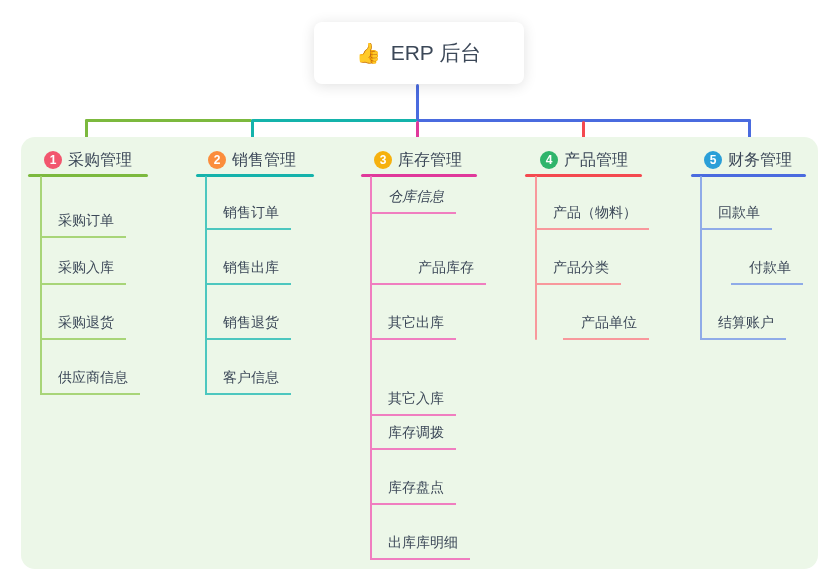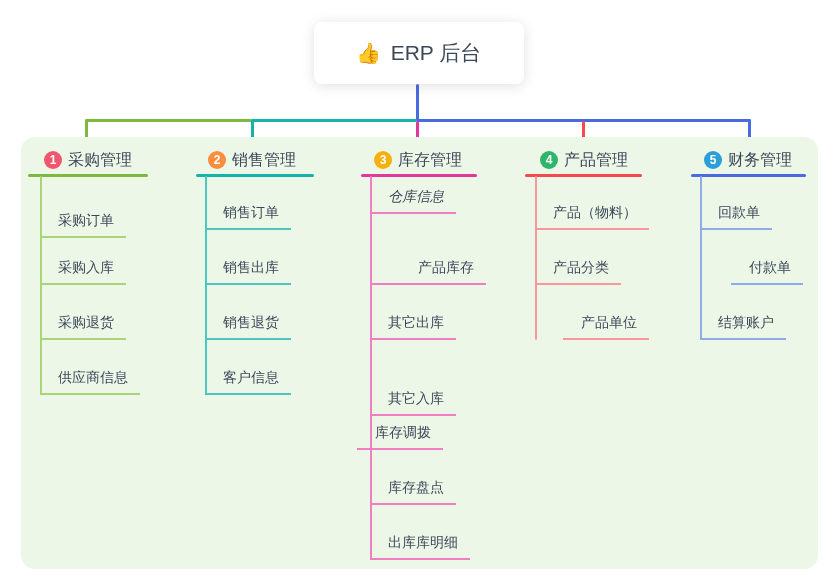--- a/index.html
+++ b/index.html
@@ -85,21 +85,21 @@
       <div class="branch-header" style="left: 374px; top: 150px;">
         <span class="num" style="background: rgb(246, 177, 14);">3</span>
         <span class="branch-label">库存管理</span>
       </div>
       <div class="line" style="left: 361px; top: 174px; width: 116px; height: 3px; background: rgb(224, 57, 155);"></div>
       <div class="line" style="left: 370px; top: 176px; width: 2px; height: 384px; background: rgb(240, 126, 192);"></div>
       <div class="child-item" style="left: 370px; top: 182px; border-bottom: 2px solid rgb(240, 126, 192); font-style: italic;">仓库信息</div>
       <div class="child-item" style="left: 370px; top: 253px; border-bottom: 2px solid rgb(240, 126, 192); padding-left: 48px;">产品库存</div>
       <div class="child-item" style="left: 370px; top: 308px; border-bottom: 2px solid rgb(240, 126, 192);">其它出库</div>
       <div class="child-item" style="left: 370px; top: 363px; border-bottom: 2px solid rgb(240, 126, 192); margin-top: 21px;">其它入库</div>
-      <div class="child-item" style="left: 357px; top: 418px; border-bottom: 2px solid rgb(240, 126, 192); text-align: center;">库存调拨</div>
+      <div class="child-item" style="left: 370px; top: 418px; border-bottom: 2px solid rgb(240, 126, 192); text-align: center;">库存调拨</div>
       <div class="child-item" style="left: 370px; top: 473px; border-bottom: 2px solid rgb(240, 126, 192);">库存盘点</div>
       <div class="child-item" style="left: 370px; top: 528px; border-bottom: 2px solid rgb(240, 126, 192);">出库库明细</div>
       <div class="branch-header" style="left: 540px; top: 150px;">
         <span class="num" style="background: rgb(47, 181, 107);">4</span>
         <span class="branch-label">产品管理</span>
       </div>
       <div class="line" style="left: 525px; top: 174px; width: 117px; height: 3px; background: rgb(244, 73, 79);"></div>
       <div class="line" style="left: 535px; top: 176px; width: 2px; height: 164px; background: rgb(248, 152, 156);"></div>
       <div class="child-item" style="left: 535px; top: 198px; border-bottom: 2px solid rgb(248, 152, 156);">产品（物料）</div>
       <div class="child-item" style="left: 535px; top: 253px; border-bottom: 2px solid rgb(248, 152, 156);">产品分类</div>

